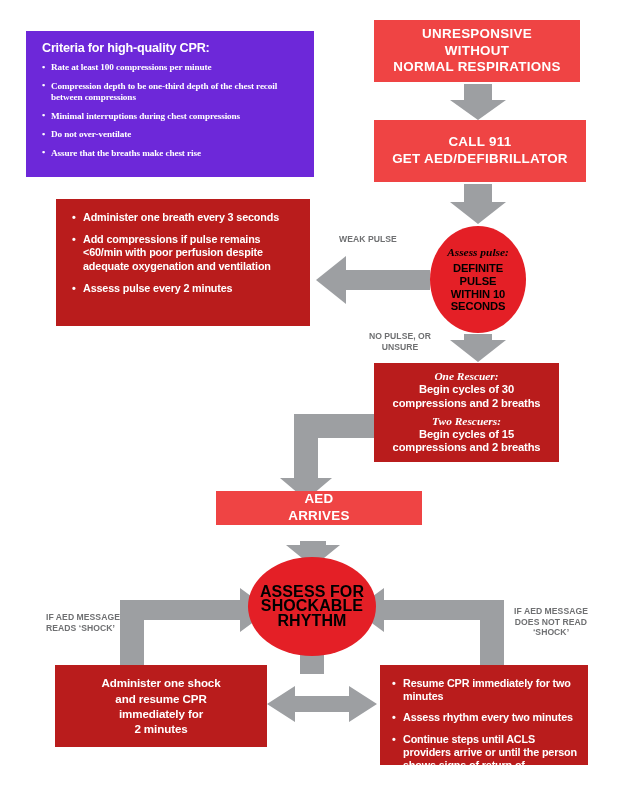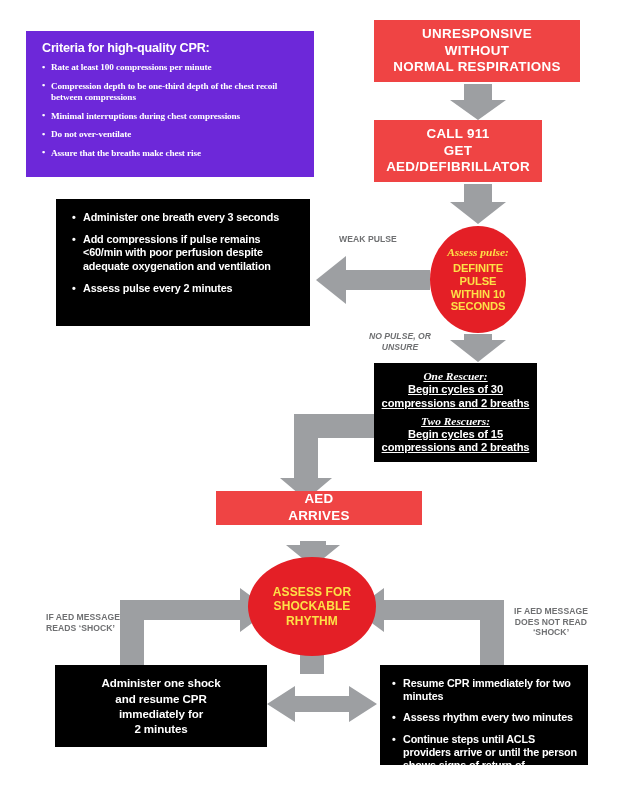--- a/index.html
+++ b/index.html
@@ -34,81 +34,80 @@
     content:"\2022";position:absolute;left:0;top:-0.5px;font-size:9.2px;
   }
 
   
   .blue{
     background:#ef4444;color:#ffffff;
     display:flex;align-items:center;justify-content:center;text-align:center;
     font-weight:bold;letter-spacing:0.3px;
   }
   .box-unresponsive{left:374px;top:20px;width:206px;height:62px;font-size:13.4px;line-height:16.4px;}
-  .box-call911{left:374px;top:120px;width:168px;height:62px;font-size:13.4px;line-height:16.6px;}
+  .box-call911{left:374px;top:120px;width:212px;height:62px;font-size:13.4px;line-height:16.6px;}
   .box-aed{left:216px;top:491px;width:206px;height:34px;font-size:13.4px;line-height:16.6px;}
 
   
-  .green{background:#000000;color:#ffffff;}
+  .green{background:#b91c1c;color:#ffffff;}
   .green ul{list-style:none;margin:0;padding:0;}
   .green li{
     font-size:10.8px;font-weight:bold;line-height:13.2px;
     padding-left:11px;position:relative;margin-bottom:9px;
     letter-spacing:-0.15px;
   }
   .green li:last-child{margin-bottom:0;}
   .green li:before{content:"\2022";position:absolute;left:0;top:0;}
 
   .box-weakpulse{left:56px;top:199px;width:254px;height:127px;padding:12px 10px 10px 16px;}
 
   .box-rescuer{
-    left:374px;top:363px;width:163px;height:99px;
+    left:374px;top:363px;width:185px;height:99px;
     display:flex;flex-direction:column;align-items:center;justify-content:center;
     text-align:center;
-    text-decoration:underline;
   }
   .resc-head{
     font-family:"Liberation Serif", serif;
     font-style:italic;font-weight:bold;font-size:11.4px;line-height:13px;
   }
   .resc-body{font-size:11.2px;font-weight:bold;line-height:13.4px;letter-spacing:-0.15px;}
   .resc-gap{height:5px;}
 
   .box-shock{
     left:55px;top:665px;width:212px;height:82px;
     display:flex;align-items:center;justify-content:center;text-align:center;
     font-size:11.6px;font-weight:bold;line-height:15.4px;letter-spacing:-0.1px;
   }
   .box-noshock{left:380px;top:665px;width:208px;height:100px;padding:12px 8px 10px 12px;}
   .box-noshock li{margin-bottom:8px;}
 
   
   .red{
-    background:#e41f26;color:#fde047;border-radius:50%;
+    background:#e41f26;color:#000000;border-radius:50%;
     display:flex;flex-direction:column;align-items:center;justify-content:center;
     text-align:center;
   }
   .oval-pulse{left:430px;top:226px;width:96px;height:107px;}
   .oval-pulse .ital{
     font-family:"Liberation Serif", serif;
     font-style:italic;font-weight:bold;font-size:11.4px;line-height:12px;
     margin-bottom:4px;
   }
   .oval-pulse .body{font-size:11.2px;font-weight:bold;line-height:12.6px;letter-spacing:-0.1px;}
 
   .oval-assess{left:248px;top:557px;width:128px;height:99px;}
-  .oval-assess .body{font-size:12px;font-weight:bold;line-height:14.6px;letter-spacing:0.1px;}
+  .oval-assess .body{font-size:16px;font-weight:bold;line-height:14.6px;letter-spacing:0.1px;}
 
   
   .elabel{
     position:absolute;color:#6f7072;font-size:8.6px;font-weight:bold;
     line-height:10.6px;letter-spacing:0.05px;
   }
   .lbl-weak{left:339px;top:234px;}
-  .lbl-nopulse{left:355px;top:331px;text-align:center;width:90px;font-style:italic;}
+  .lbl-nopulse{left:355px;top:331px;text-align:center;width:90px;}
   .lbl-ifshock{left:46px;top:612px;text-align:left;}
   .lbl-ifnoshock{left:497px;top:606px;width:108px;text-align:center;}
 
   
   #arrows{position:absolute;left:0;top:0;width:624px;height:809px;pointer-events:none;}
 </style>
 </head>
 <body>
 
 <div id="stage">

